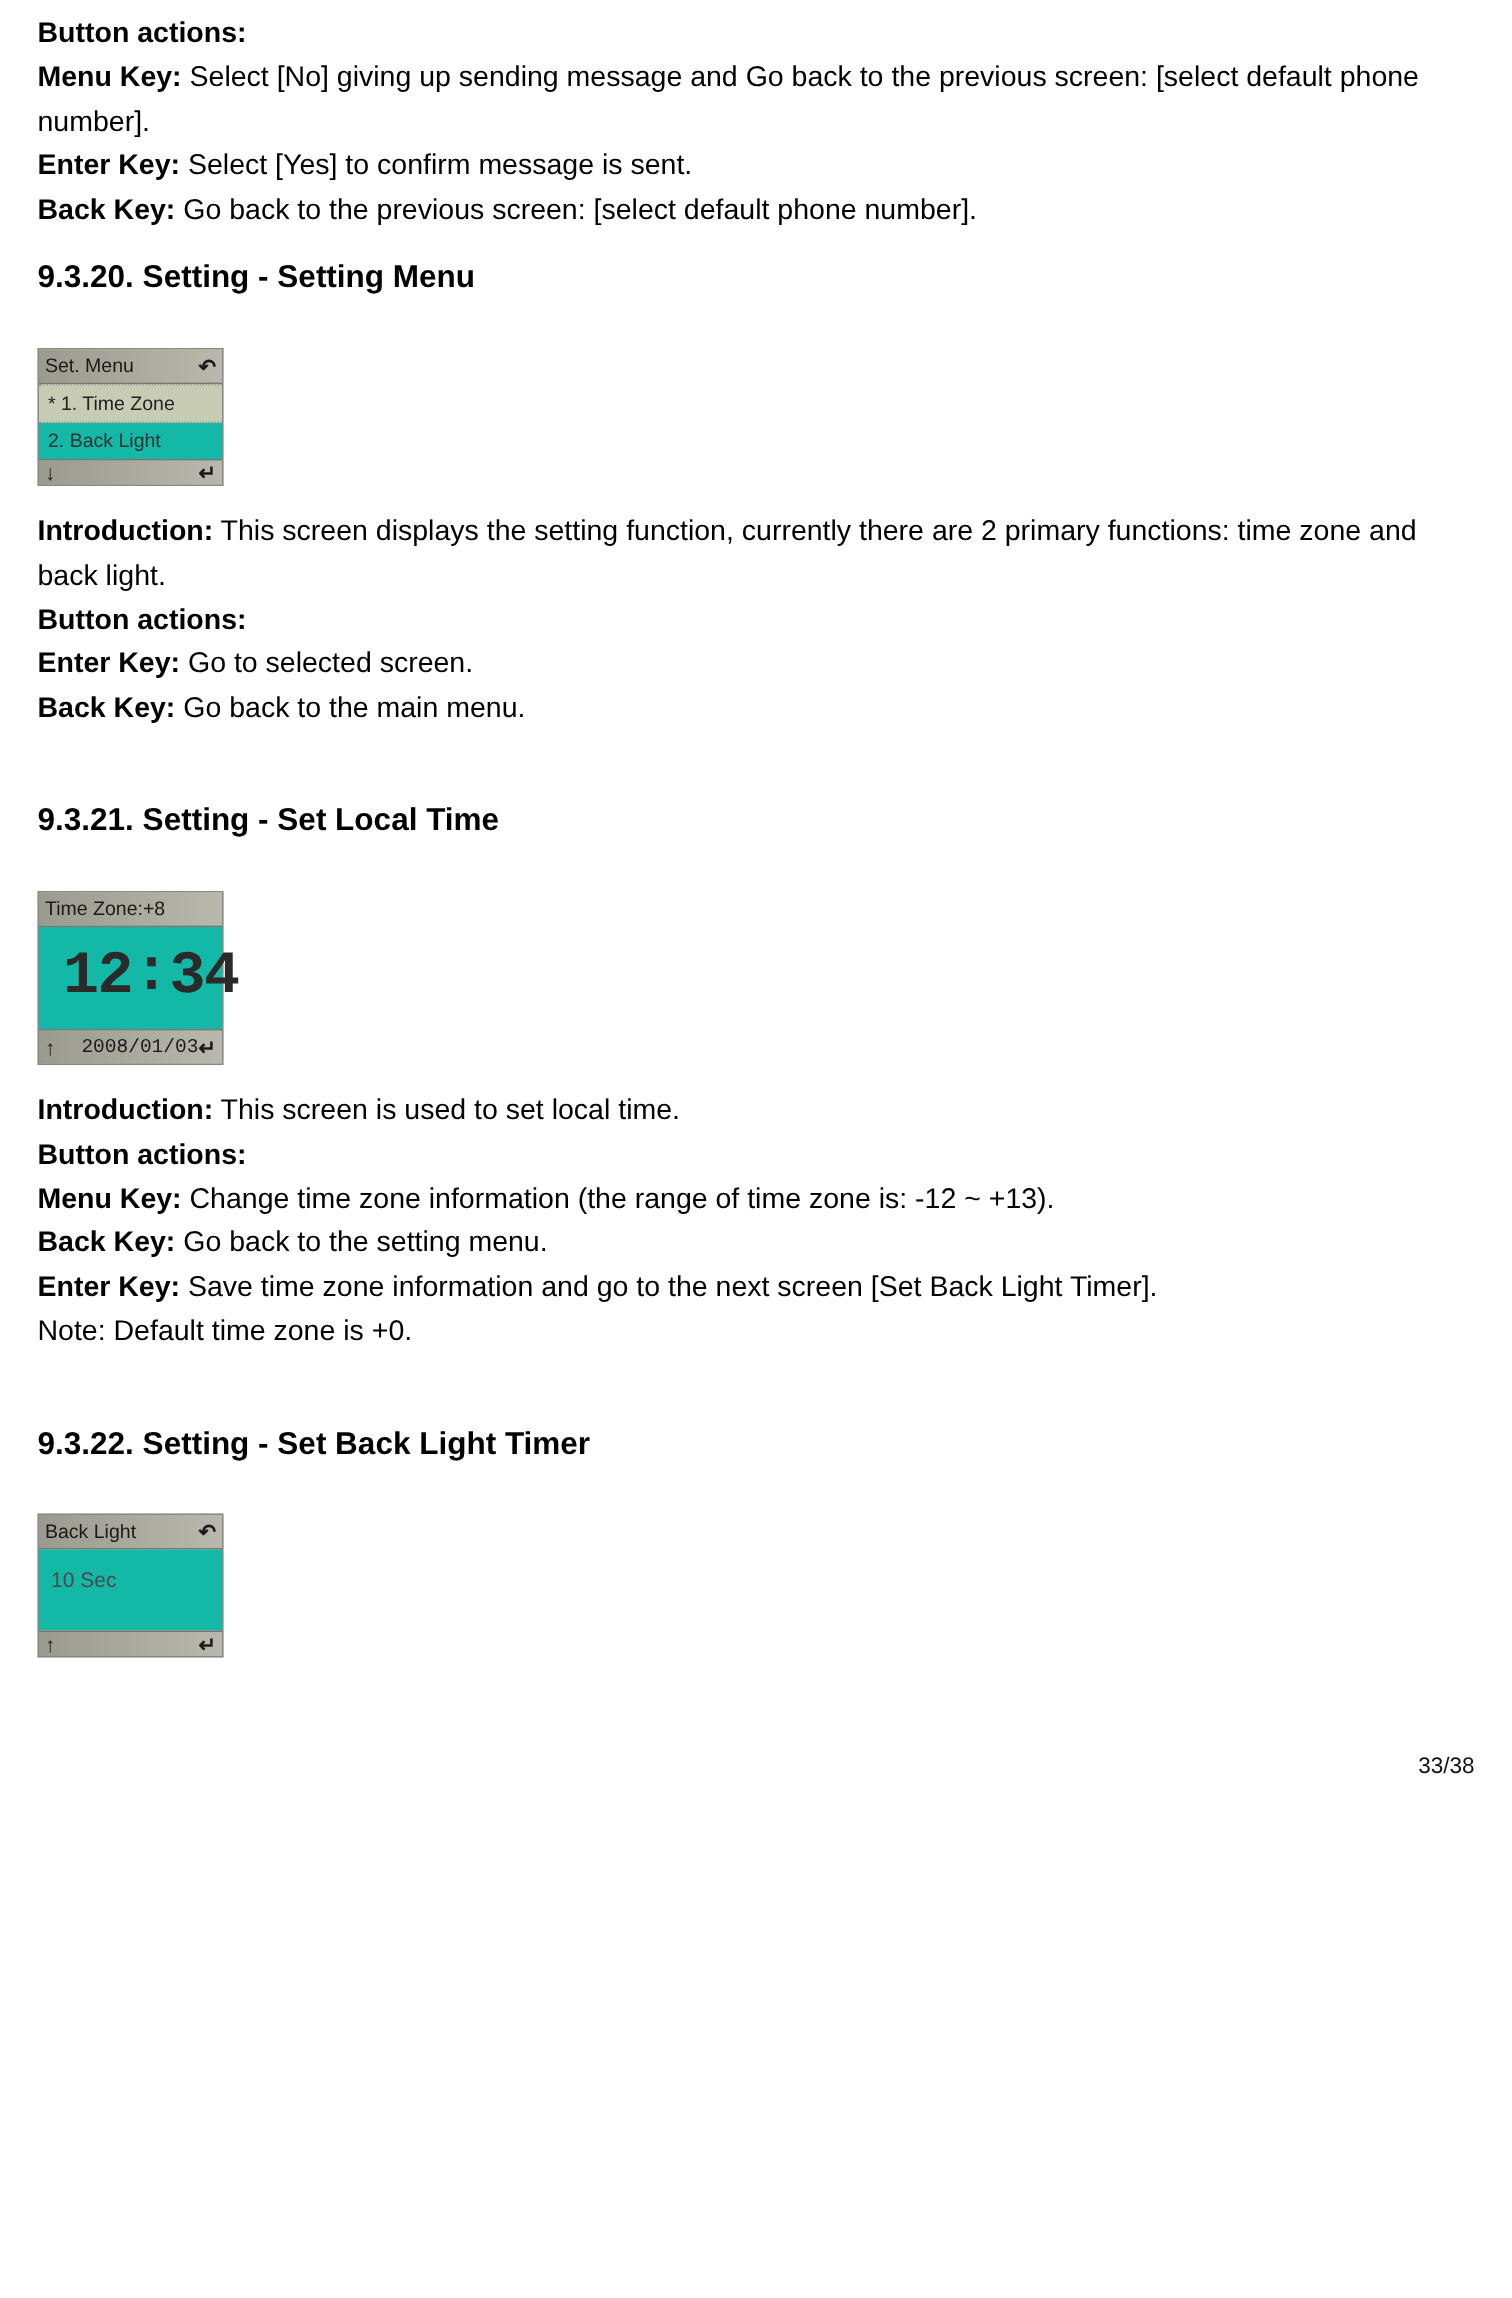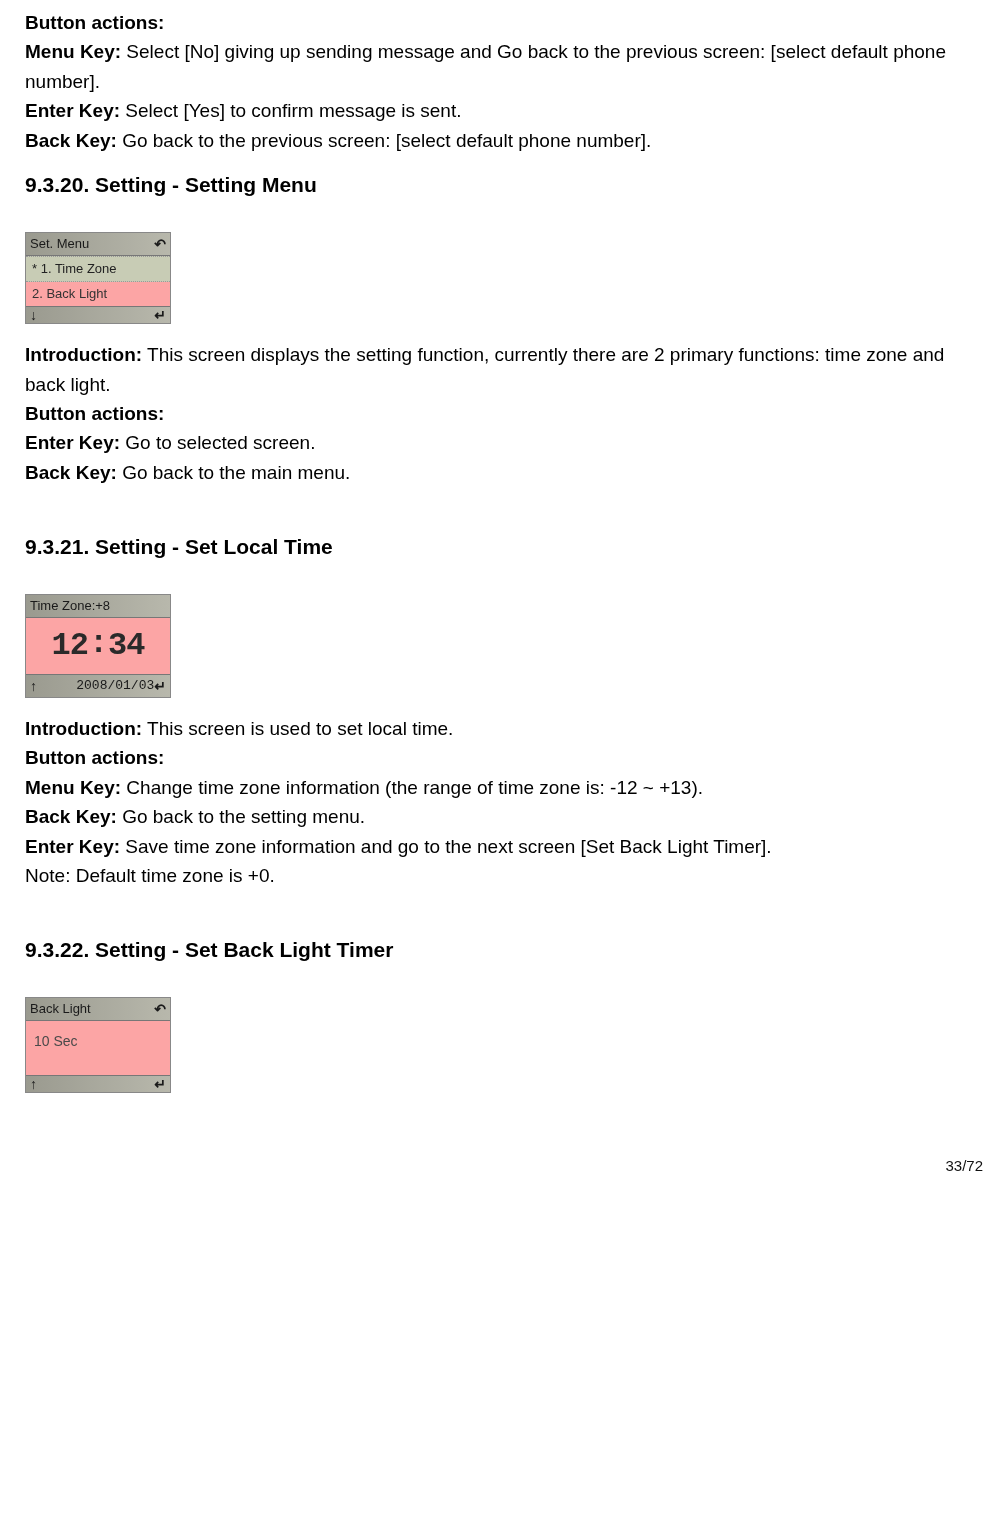--- a/index.html
+++ b/index.html
@@ -19,36 +19,36 @@
       margin-top: 14px;
       margin-bottom: 30px;
     }
     .p { margin: 0; }
     .spacer { height: 30px; }
     
     .device-screen {
       display: inline-block;
       border: 1px solid #888;
       background: #d8dcc0;
-      width: 146px;
+      width: 124px;
       margin-bottom: 16px;
       box-shadow: inset 0 0 2px rgba(0,0,0,0.3);
     }
     .device-titlebar {
       background: linear-gradient(to right, #9a9a8f, #b8b8ac);
       color: #1a1a1a;
       font-size: 13px;
       padding: 1px 4px;
       display: flex;
       justify-content: space-between;
       align-items: center;
       border-bottom: 1px solid #777;
     }
     .device-body {
-      background: #fca5a5;
+      background: #14b8a6;
       font-size: 13px;
     }
     .device-item {
       padding: 2px 6px;
       color: #333;
     }
     .device-item.selected {
       background: #c8ccb5;
       color: #222;
       border-top: 1px dotted #999;
@@ -66,27 +66,27 @@
     }
     .device-footer .mid {
       flex: 1;
       text-align: right;
       font-family: Liberation Mono, monospace;
     }
     .arrow { font-weight: bold; font-size: 14px; line-height: 14px; }
     
     .clock-body {
       display: flex;
-      justify-content: center;
+      justify-content: space-between;
       align-items: center;
       font-family: "Courier New", monospace;
-      font-size: 32px;
+      font-size: 40px;
       font-weight: bold;
       color: #2a2a2a;
-      padding: 3px 0;
+      padding: 3px 16px;
       letter-spacing: -1px;
     }
     .clock-body .colon { position: relative; top: -2px; margin: 0 1px; }
     
     .backlight-body {
       padding: 10px 8px 22px 8px;
       font-size: 14px;
       color: #4a4a4a;
     }
     
@@ -187,16 +187,16 @@
     <span class="arrow">↶</span>
   </div>
   <div class="device-body backlight-body">10 Sec</div>
   <div class="device-footer">
     <span class="arrow">↑</span>
     <span class="mid"></span>
     <span class="arrow">↵</span>
   </div>
 </div>
 
-<div class="page-num">33/72</div>
+<div class="page-num">33/38</div>
 
 
 
 
 </body></html>

